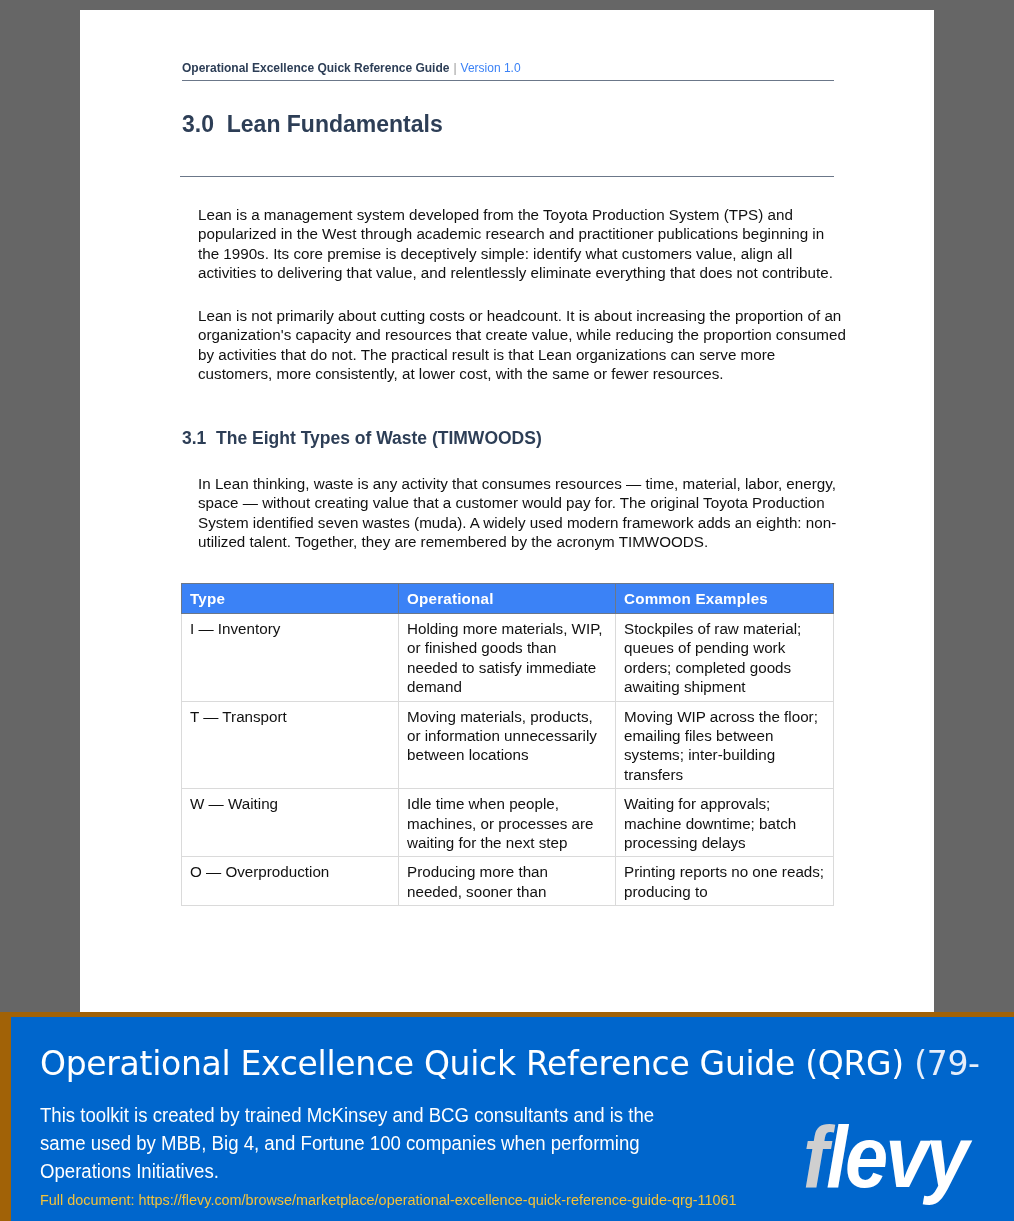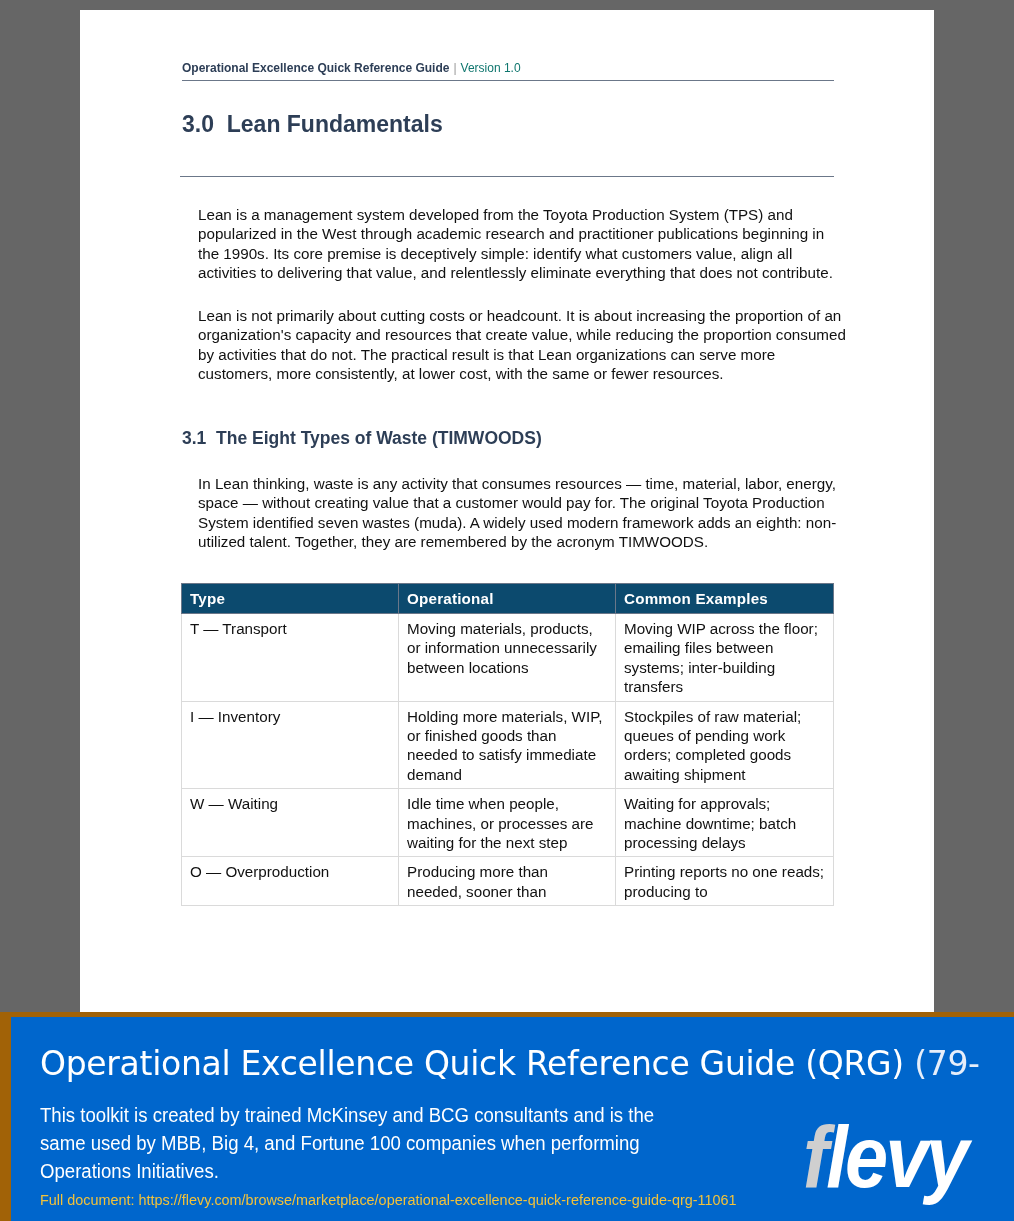--- a/index.html
+++ b/index.html
@@ -13,21 +13,21 @@
       background: #ffffff; overflow: hidden;
     }
     .content { position: absolute; left: 102px; top: 0; width: 650px; }
     .running-header {
       position: absolute; top: 51px; left: 0; width: 652px;
       font-size: 12px; color: #2d3e56; padding-bottom: 5px;
       border-bottom: 1px solid #6b7789;
     }
     .running-header .doc-title { font-weight: bold; text-align: center; }
     .running-header .sep { color: #999; margin: 0 4px; }
-    .running-header .version { color: #0f766e; }
+    .running-header .version { color: #3b82f6; }
     .h1 {
       position: absolute; top: 101px; left: 0; margin: 0;
       font-size: 23px; font-weight: bold; color: #2d3e56; white-space: pre;
     }
     .h1-rule { position: absolute; top: 166px; left: -2px; width: 654px; height: 0; border-top: 1.5px solid #6b7789; }
     .para {
       position: absolute; left: 0; width: 650px; margin: 16px;
       font-size: 15.2px; line-height: 19.4px; color: #111;
     }
     .p1 { top: 179px; }
@@ -36,21 +36,21 @@
       position: absolute; top: 418px; left: 0; margin: 0;
       font-size: 17.5px; font-weight: bold; color: #2d3e56; white-space: pre;
     }
     .p3 { top: 448px; }
     table.waste {
       position: absolute; top: 573px; left: -1px; width: 652px;
       border-collapse: collapse; table-layout: fixed;
       font-size: 15.2px; line-height: 19.4px; color: #111;
     }
     table.waste th {
-      background: #0c4a6e; color: #fff; text-align: left; font-weight: bold;
+      background: #3b82f6; color: #fff; text-align: left; font-weight: bold;
       padding: 5px 8px 4px 8px; border: 1px solid #6b7789; height: 20px;
       letter-spacing: 0.2px;
     }
     table.waste td {
       vertical-align: top; padding: 5px 8px 4px 8px; border: 1px solid #dadada;
     }
     table.waste col.c1 { width: 217px; }
     table.waste col.c2 { width: 217px; }
     table.waste col.c3 { width: 218px; }
 
@@ -113,28 +113,28 @@
         </colgroup>
       <thead>
         <tr>
           <th>Type</th>
           <th>Operational</th>
           <th>Common Examples</th>
         </tr>
       </thead>
       <tbody>
         <tr>
+          <td>I — Inventory</td>
+          <td>Holding more materials, WIP, or finished goods than needed to satisfy immediate demand</td>
+          <td>Stockpiles of raw material; queues of pending work orders; completed goods awaiting shipment</td>
+        </tr>
+        <tr>
           <td>T — Transport</td>
           <td>Moving materials, products, or information unnecessarily between locations</td>
           <td>Moving WIP across the floor; emailing files between systems; inter-building transfers</td>
-        </tr>
-        <tr>
-          <td>I — Inventory</td>
-          <td>Holding more materials, WIP, or finished goods than needed to satisfy immediate demand</td>
-          <td>Stockpiles of raw material; queues of pending work orders; completed goods awaiting shipment</td>
         </tr>
         <tr>
           <td>W — Waiting</td>
           <td>Idle time when people, machines, or processes are waiting for the next step</td>
           <td>Waiting for approvals; machine downtime; batch processing delays</td>
         </tr>
         <tr>
           <td>O — Overproduction</td>
           <td>Producing more than needed, sooner than</td>
           <td>Printing reports no one reads; producing to</td>

